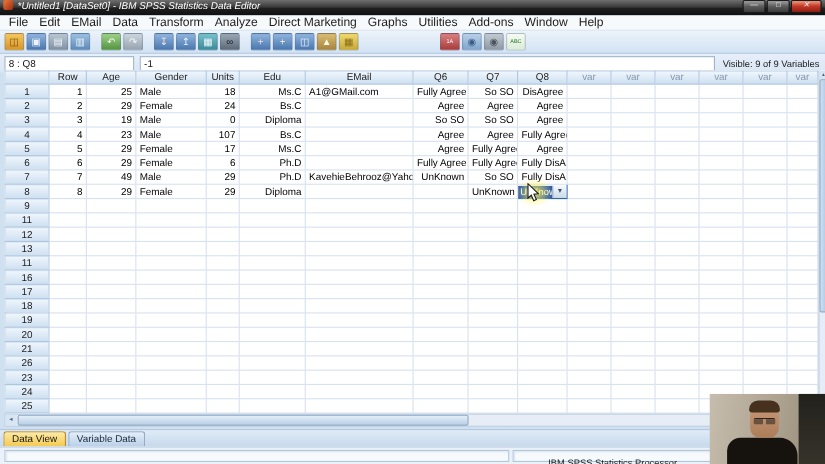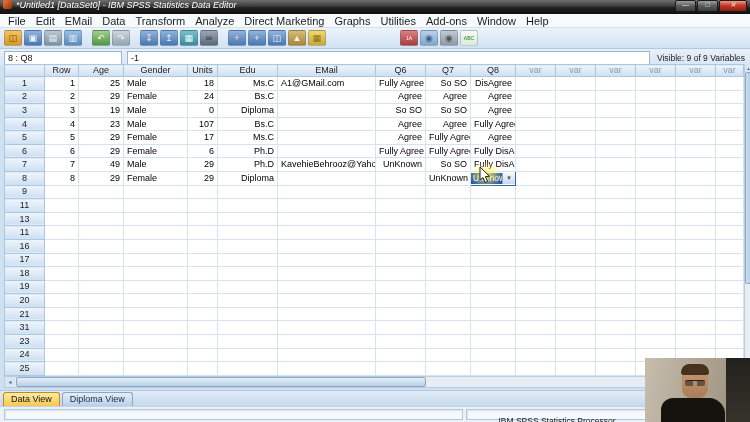--- a/index.html
+++ b/index.html
@@ -396,20 +396,38 @@
             <td class="ar"></td>
             <td class="ar"></td>
             <td class="al"></td>
             <td class="al"></td>
             <td class="al"></td>
             <td class="al"></td>
             <td class="al"></td>
             <td class="al"></td>
           </tr>
           <tr>
+            <th>12</th>
+            <td class="ar"></td>
+            <td class="ar"></td>
+            <td class="al"></td>
+            <td class="ar"></td>
+            <td class="ar"></td>
+            <td class="al"></td>
+            <td class="ar"></td>
+            <td class="ar"></td>
+            <td class="ar"></td>
+            <td class="al"></td>
+            <td class="al"></td>
+            <td class="al"></td>
+            <td class="al"></td>
+            <td class="al"></td>
+            <td class="al"></td>
+          </tr>
+          <tr>
             <th>13</th>
             <td class="ar"></td>
             <td class="ar"></td>
             <td class="al"></td>
             <td class="ar"></td>
             <td class="ar"></td>
             <td class="al"></td>
             <td class="ar"></td>
             <td class="ar"></td>
             <td class="ar"></td>
@@ -540,21 +558,21 @@
             <td class="ar"></td>
             <td class="ar"></td>
             <td class="al"></td>
             <td class="al"></td>
             <td class="al"></td>
             <td class="al"></td>
             <td class="al"></td>
             <td class="al"></td>
           </tr>
           <tr>
-            <th>31</th>
+            <th>26</th>
             <td class="ar"></td>
             <td class="ar"></td>
             <td class="al"></td>
             <td class="ar"></td>
             <td class="ar"></td>
             <td class="al"></td>
             <td class="ar"></td>
             <td class="ar"></td>
             <td class="ar"></td>
             <td class="al"></td>
@@ -628,21 +646,21 @@
   </div>
 
   <div class="hscroll">
     <span class="harrow" style="left:0">◂</span>
     <span class="hthumb"></span>
     <span class="harrow" style="right:0">▸</span>
   </div>
 
   <div class="tabsrow">
     <span class="tab active">Data View</span>
-    <span class="tab">Diploma View</span>
+    <span class="tab">Variable Data</span>
   </div>
 
   <div class="statusbar">
     <span class="sb-panel sb-left"></span>
     <span class="sb-panel sb-right">IBM SPSS Statistics Processor</span>
   </div>
 
   <div class="webcam">
     <span class="wc-bg"></span>
     <span class="wc-door"></span>

